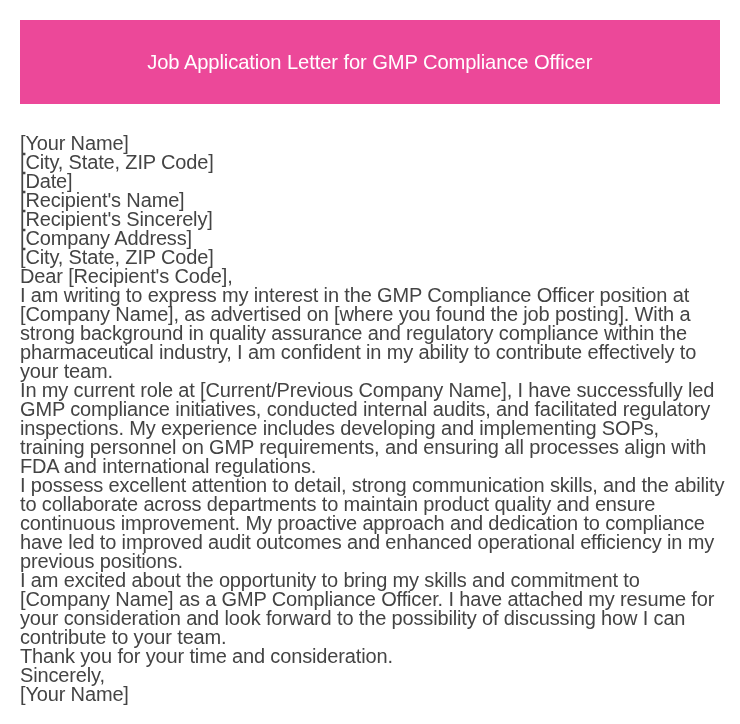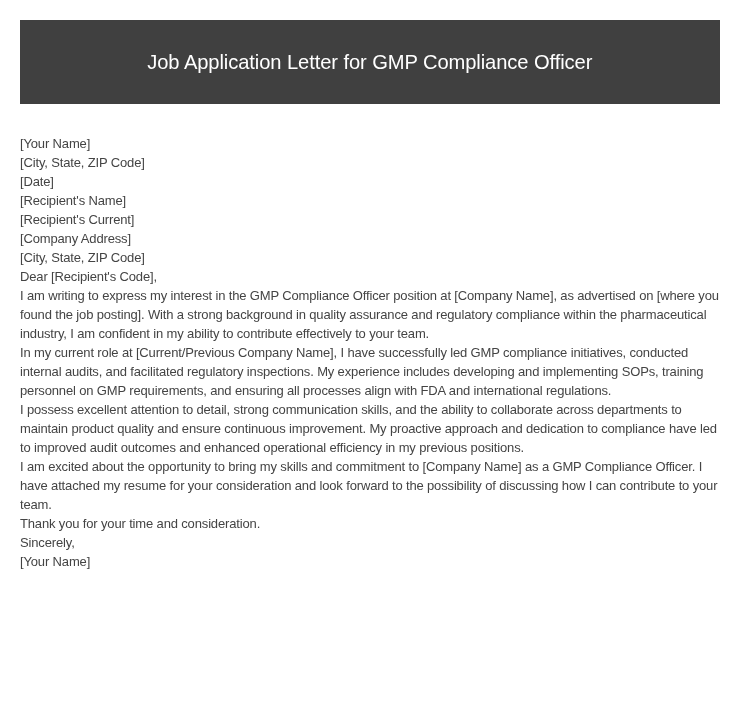--- a/index.html
+++ b/index.html
@@ -13,39 +13,39 @@
       position: relative;
       overflow: hidden;
       font-family: "Liberation Sans", sans-serif;
     }
     .header {
       position: absolute;
       left: 20px;
       top: 20px;
       width: 700px;
       height: 84px;
-      background: #404040;
+      background: #ec4899;
       display: flex;
       align-items: center;
       justify-content: center;
     }
     .header-title {
       color: #ffffff;
       font-size: 21px;
       font-family: "Liberation Sans", sans-serif;
       letter-spacing: -0.1px;
       transform: scaleX(0.96);
     }
     .letter {
       position: absolute;
       left: 20px;
       top: 134px;
       width: 705px;
       color: #444444;
-      font-size: 13px;
+      font-size: 20px;
       line-height: 19px;
       letter-spacing: -0.15px;
     }
     .line {
       display: block;
       white-space: nowrap;
     }
     .para {
       display: block;
     }
@@ -55,21 +55,21 @@
 
 <div class="header">
   <div class="header-title">Job Application Letter for GMP Compliance Officer</div>
 </div>
 
 <div class="letter">
   <span class="line">[Your Name]</span>
   <span class="line">[City, State, ZIP Code]</span>
   <span class="line">[Date]</span>
   <span class="line">[Recipient's Name]</span>
-  <span class="line">[Recipient's Current]</span>
+  <span class="line">[Recipient's Sincerely]</span>
   <span class="line">[Company Address]</span>
   <span class="line">[City, State, ZIP Code]</span>
   <span class="line">Dear [Recipient's Code],</span>
   <span class="para">I am writing to express my interest in the GMP Compliance Officer position at [Company Name], as advertised on [where you found the job posting]. With a strong background in quality assurance and regulatory compliance within the pharmaceutical industry, I am confident in my ability to contribute effectively to your team.</span>
   <span class="para">In my current role at [Current/Previous Company Name], I have successfully led GMP compliance initiatives, conducted internal audits, and facilitated regulatory inspections. My experience includes developing and implementing SOPs, training personnel on GMP requirements, and ensuring all processes align with FDA and international regulations.</span>
   <span class="para">I possess excellent attention to detail, strong communication skills, and the ability to collaborate across departments to maintain product quality and ensure continuous improvement. My proactive approach and dedication to compliance have led to improved audit outcomes and enhanced operational efficiency in my previous positions.</span>
   <span class="para">I am excited about the opportunity to bring my skills and commitment to [Company Name] as a GMP Compliance Officer. I have attached my resume for your consideration and look forward to the possibility of discussing how I can contribute to your team.</span>
   <span class="para">Thank you for your time and consideration.</span>
   <span class="line">Sincerely,</span>
   <span class="line">[Your Name]</span>

